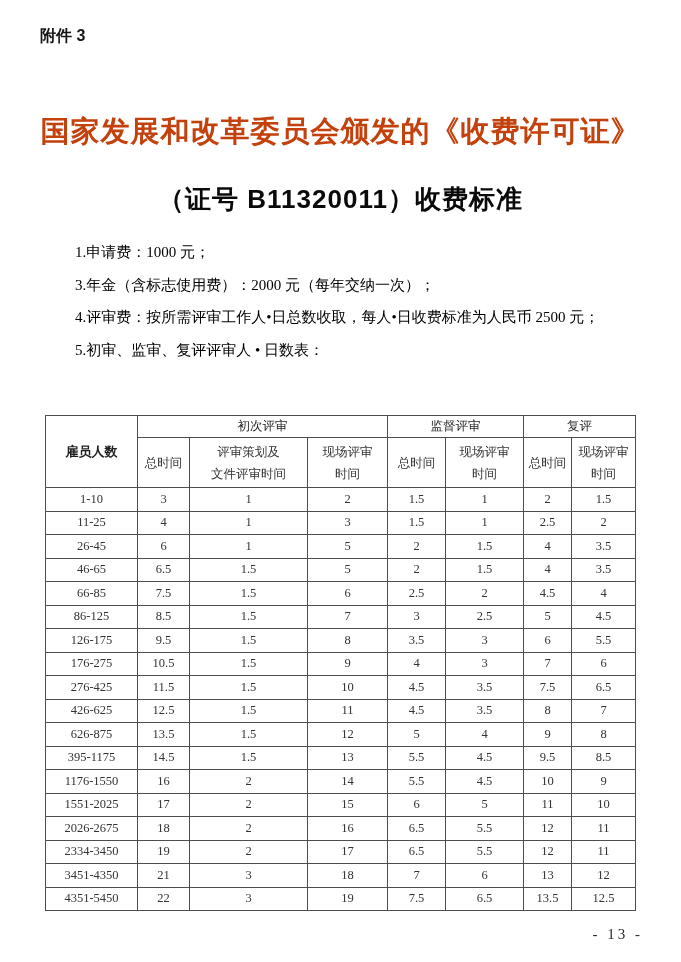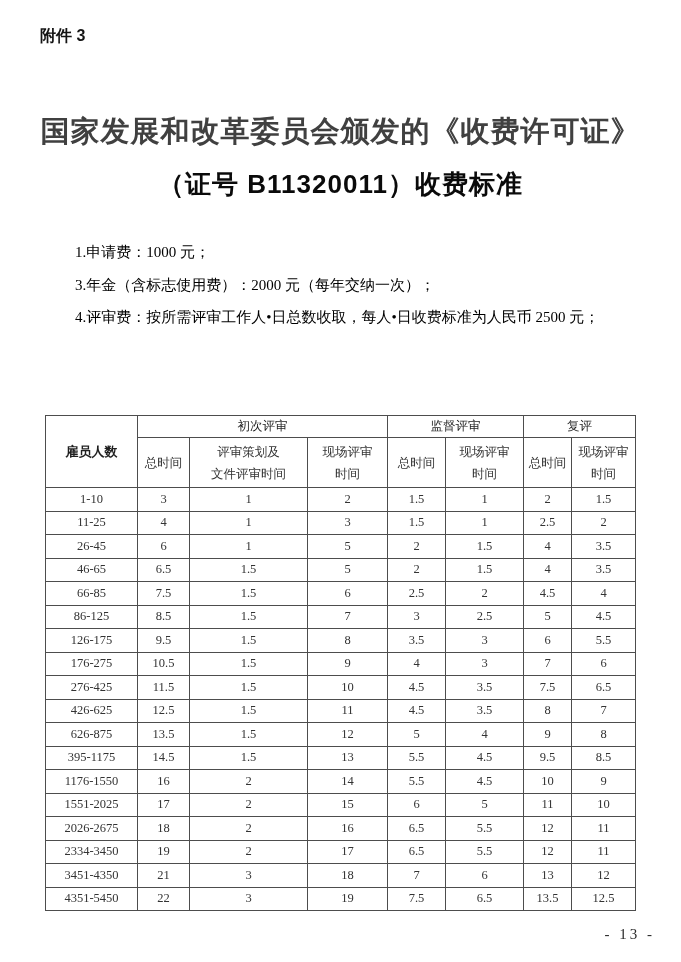--- a/index.html
+++ b/index.html
@@ -21,26 +21,26 @@
   }
   .title1 {
     position: absolute;
     left: 0; right: 0; top: 112px;
     margin: 0;
     text-align: center;
     font-family: "Liberation Serif", serif;
     font-weight: 700;
     font-size: 29px;
     letter-spacing: 1px;
-    color: #404040;
+    color: #c2410c;
   }
   .title2 {
     position: absolute;
     left: 0; right: 0; top: 166px;
-    margin: 1px;
+    margin: 16px;
     text-align: center;
     font-family: "Liberation Sans", sans-serif;
     font-weight: 700;
     font-size: 26px;
     letter-spacing: 1px;
     color: #0a0a0a;
   }
   .fee-list {
     position: absolute;
     left: 75px; top: 236px;
@@ -67,40 +67,41 @@
     vertical-align: middle;
     padding: 0 2px;
     font-weight: 400;
   }
   table.audit .group-row th { height: 21px; font-weight: 400; color: #1f1f1f; }
   table.audit th.employees { font-weight: 700; font-size: 13px; color: #1f1f1f; font-family: Liberation Serif, serif; }
   table.audit .sub-row th { height: 49px; white-space: pre-line; line-height: 22px; }
   table.audit tbody td { height: 22.5px; }
   .page-number {
     position: absolute;
-    right: 26px; top: 926px;
+    right: 38px; top: 926px;
     font-size: 15px;
     letter-spacing: 3px;
     color: #2a2a2a;
   }
 </style>
 </head>
 <body>
 
 <div class="page">
 
   <div class="attachment">附件 3</div>
 
   <h1 class="title1">国家发展和改革委员会颁发的《收费许可证》</h1>
   <h2 class="title2">（证号 B11320011）收费标准</h2>
 
   <div class="fee-list" id="fee-list">
       <div class="fee-item">1.申请费：1000 元；</div>
       <div class="fee-item">3.年金（含标志使用费）：2000 元（每年交纳一次）；</div>
       <div class="fee-item">4.评审费：按所需评审工作人•日总数收取，每人•日收费标准为人民币 2500 元；</div>
+      <div class="fee-item">5.初审、监审、复评评审人 • 日数表：</div>
     </div>
 
   <table class="audit">
     <colgroup>
       <col style="width:92px">
       <col style="width:52px">
       <col style="width:118px">
       <col style="width:80px">
       <col style="width:58px">
       <col style="width:78px">

